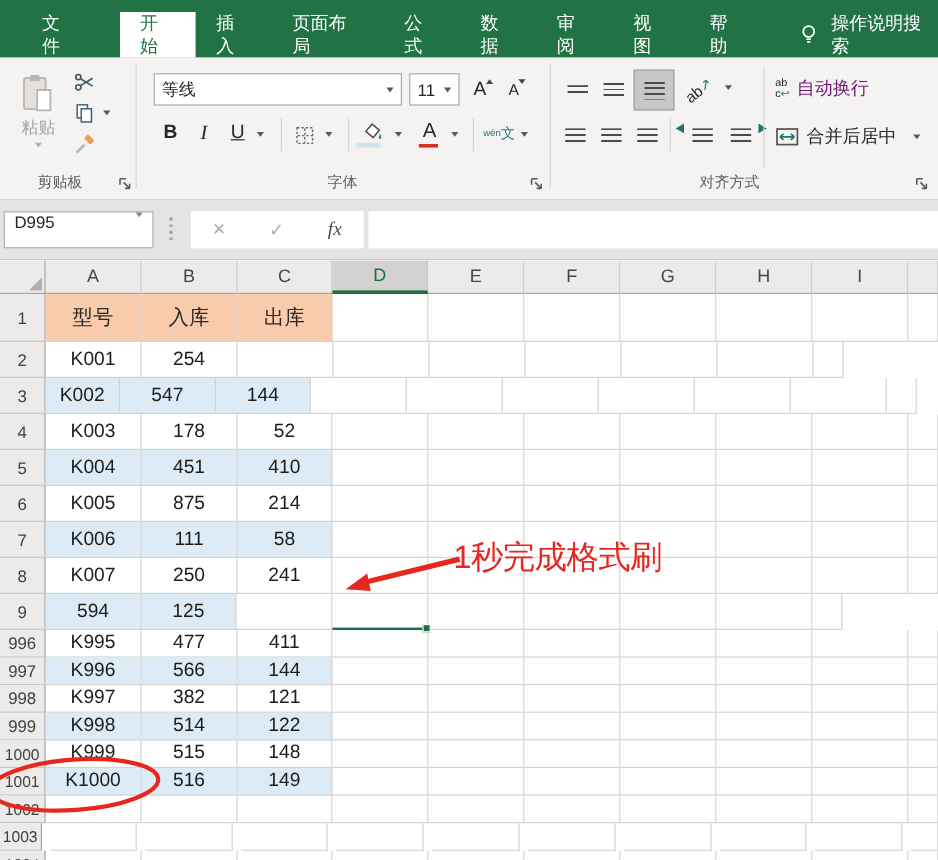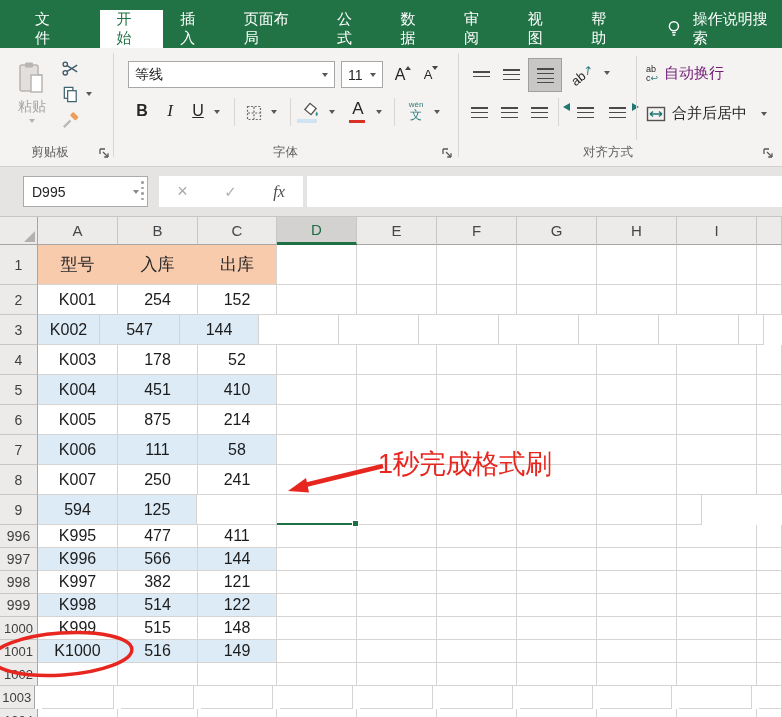--- a/index.html
+++ b/index.html
@@ -33,21 +33,21 @@
   .indent .tri { position:absolute; top:3px; width:0; height:0; border-top:4.5px solid transparent; border-bottom:4.5px solid transparent; }
   .tri-l { left:-9px; border-right:7px solid #1d7874; }
   .tri-r { right:-9px; border-left:7px solid #1d7874; }
   .wen { color:#2a7d7d; font-size:12px; line-height:1; text-align:center; }
   .wen small { display:block; font-size:8px; color:#2a7d7d; }
   .redbar { position:absolute; left:1px; bottom:0; width:16px; height:3.5px; background:#d93025; }
   .bluebar { position:absolute; left:-1px; bottom:-1px; width:20px; height:4px; background:#cfe3f0; }
 
   
   #fbar { position:absolute; left:0; top:167px; width:782px; height:50px; background:#e5e4e2; border-bottom:1px solid #c8c6c4; }
-  #namebox { position:absolute; left:3px; top:9px; width:125px; height:31px; background:#fff; border:1px solid #acabaa; font-size:14px; color:#252423; display:flex; align-items:center; padding:0 8px;margin-left:20px; }
+  #namebox { position:absolute; left:3px; top:9px; width:125px; height:31px; background:#fff; border:1px solid #acabaa; font-size:14px; color:#252423; display:flex; align-items:flex-start; padding:0 8px; }
   #fbar .dots { position:absolute; left:141px; top:14px; display:flex; flex-direction:column; gap:3px; }
   #fbar .dots i { width:2.5px; height:2.5px; border-radius:50%; background:#a3a1a0; }
   #fbtns { position:absolute; left:159px; top:9px; width:144px; height:31px; background:#fff; display:flex; align-items:center; justify-content:space-around; }
   #fx-cancel { color:#a9a8a7; font-size:18px; }
   #fx-enter { color:#aeadac; font-size:15px; }
   #fx-fx { font-family:"Liberation Serif","DejaVu Serif",serif; font-style:italic; font-size:16px; color:#4a4a4a; }
   #finput { position:absolute; left:307px; top:9px; width:475px; height:31px; background:#fff; }
 
   
   #sheet { position:absolute; left:0; top:217px; width:782px; height:500px; overflow:hidden; background:#fff; }
@@ -214,21 +214,21 @@
           <use href="#sym-bucket"></use>
         </svg>
     </div>
     <span class="abs caret" style="left:329px;top:62px;"></span>
     <div class="abs btn" style="left:347px;top:51px;width:22px;height:24px;position:absolute;">
       <span class="glyph" style="font-size:17px;position:relative;top:-2px;">A</span>
       <span class="redbar" style="left:2px;"></span>
     </div>
     <span class="abs caret" style="left:376px;top:62px;"></span>
     <div class="vdiv" style="left:394px;top:50px;height:28px;"></div>
-    <div class="abs btn wen" style="left:402px;top:49px;width:28px;height:28px;flex-direction:column;">
+    <div class="abs btn wen" style="left:402px;top:49px;width:28px;height:28px;flex-direction:row;">
       <small>wén</small>
       <span>文</span>
     </div>
     <span class="abs caret" style="left:434px;top:62px;"></span>
     <div class="grp-label" style="left:128px;width:315px;">字体</div>
     <svg class="launcher" style="left:441px;">
         <use href="#sym-launcher"></use>
       </svg>
     <div class="vdiv" style="left:458px;"></div>
 
@@ -331,21 +331,20 @@
         <div class="cell" style="width: 80px;"></div>
         <div class="cell" style="width: 80px;"></div>
         <div class="cell" style="width: 80px;"></div>
         <div class="cell" style="width: 80px;"></div>
         <div class="cell" style="width: 25px;"></div>
       </div>
       <div class="row" style="height: 30px;">
         <div class="rowhdr">2</div>
         <div class="cell" style="width: 80px;">K001</div>
         <div class="cell" style="width: 80px;">254</div>
-        <div class="cell" style="width: 79px;">152</div>
         <div class="cell" style="width: 80px;"></div>
         <div class="cell" style="width: 80px;"></div>
         <div class="cell" style="width: 80px;"></div>
         <div class="cell" style="width: 80px;"></div>
         <div class="cell" style="width: 80px;"></div>
         <div class="cell" style="width: 80px;"></div>
         <div class="cell" style="width: 25px;"></div>
       </div>
       <div class="row" style="height: 30px;">
         <div class="rowhdr">3</div>

